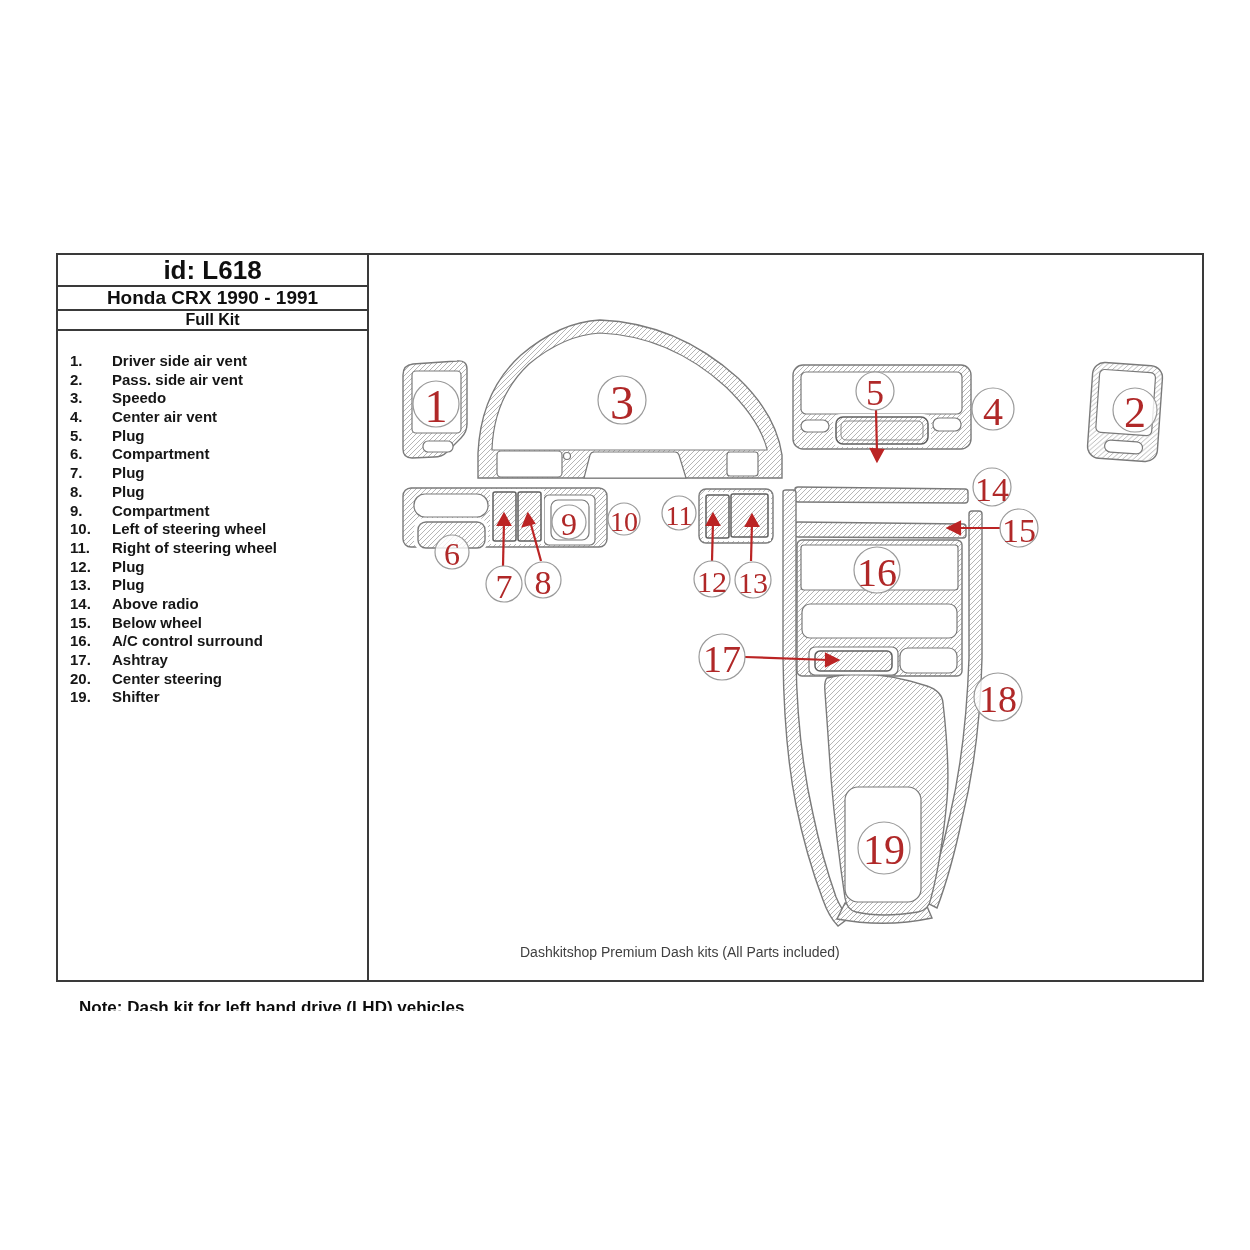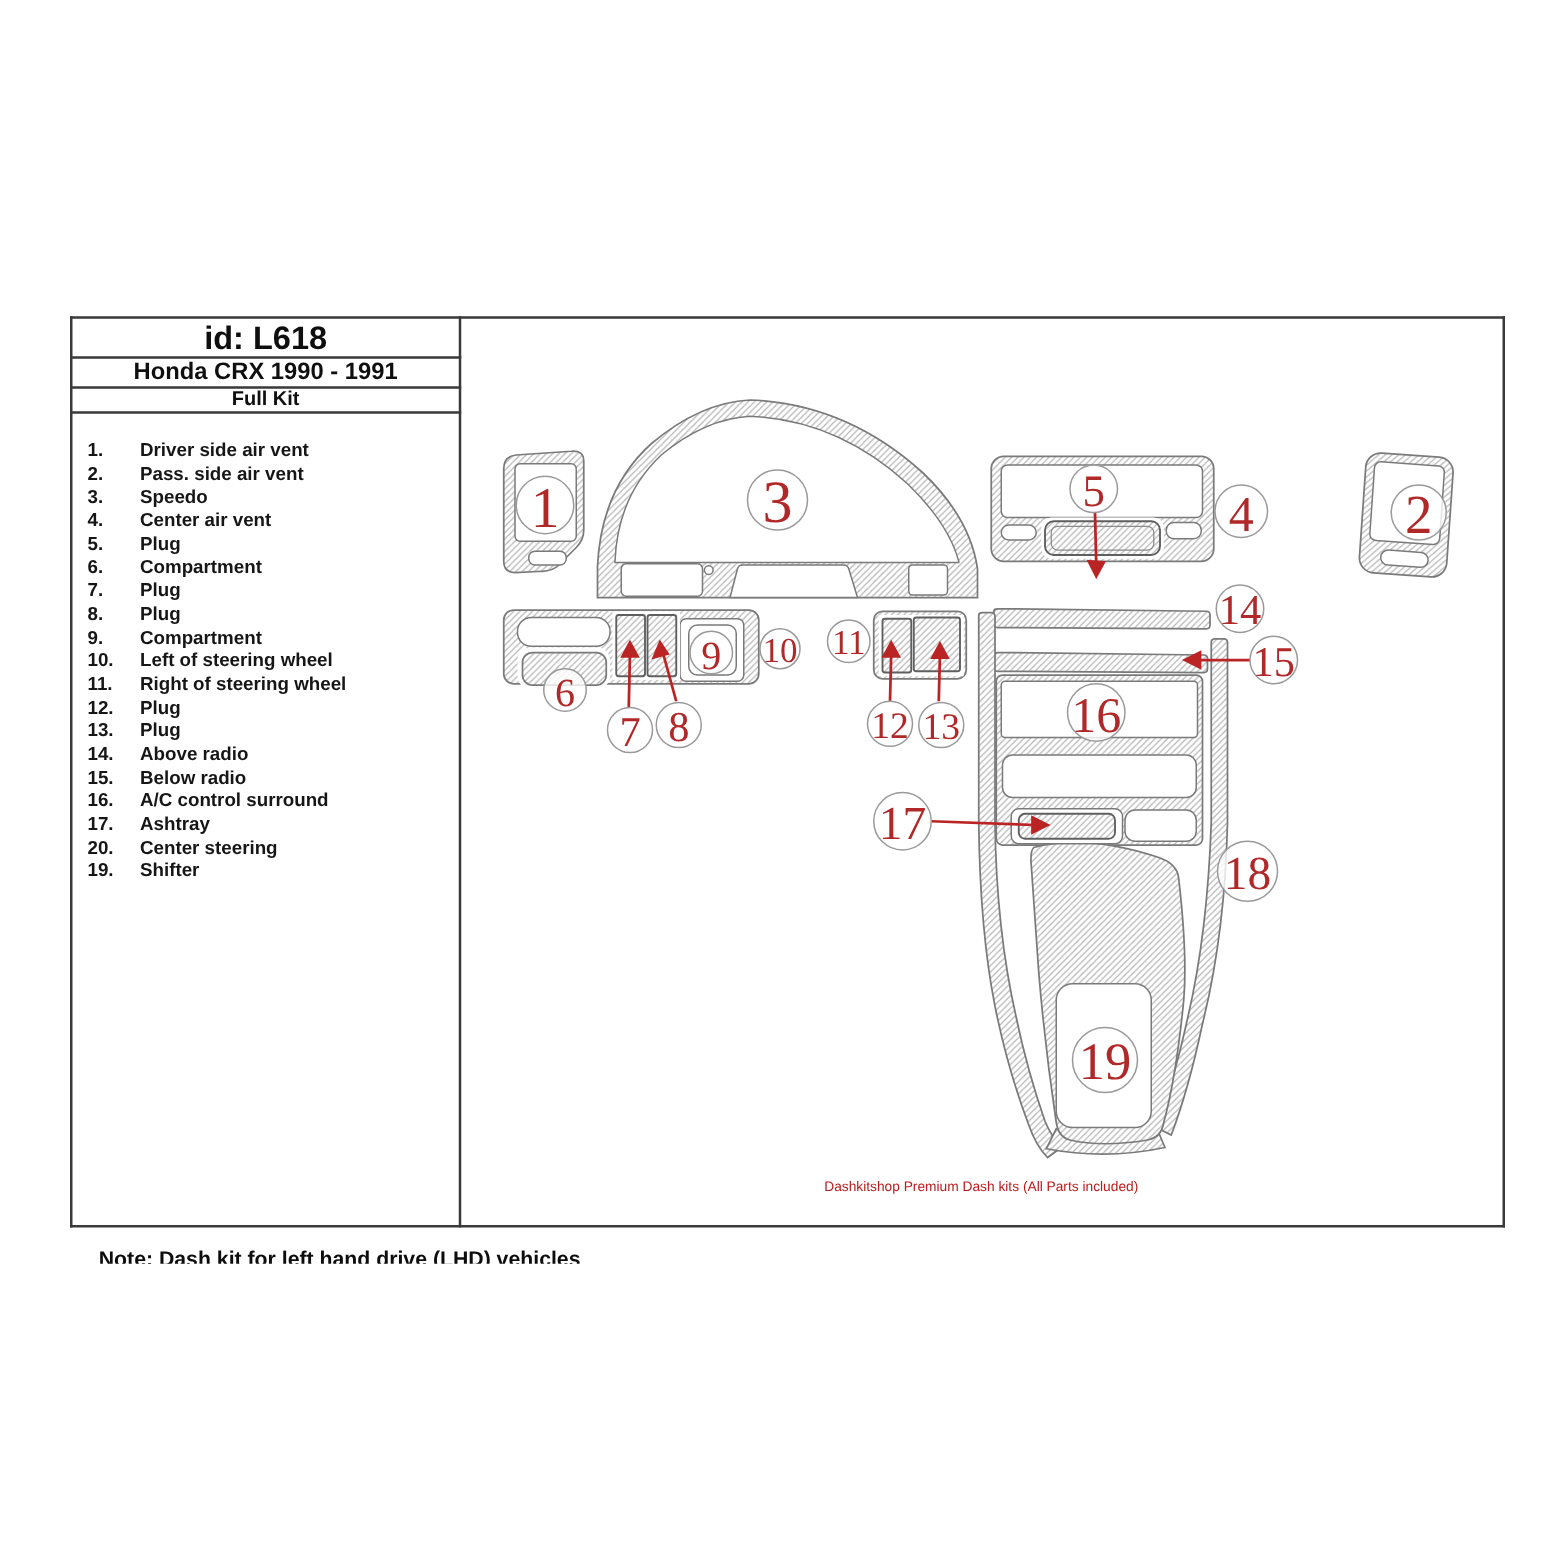--- a/index.html
+++ b/index.html
@@ -9,22 +9,22 @@
   .hdr{position:absolute;left:57px;width:311px;text-align:center;font-weight:bold;color:#0f0f0f;}
   .hdr-id{top:255px;height:30px;line-height:30px;font-size:26px;}
   .hdr-car{top:286px;height:40px;line-height:23px;font-size:19px;}
   .hdr-kit{top:310px;height:19px;line-height:19px;font-size:16px;}
   .kit-title{position:absolute;left:372px;top:254px;font-size:40px;font-weight:bold;
              letter-spacing:-1px;line-height:40px;}
   .plist{position:absolute;left:56px;top:352px;width:360px;}
   .list-row{height:18.7px;line-height:18.7px;font-size:15px;font-weight:bold;white-space:nowrap;}
   .list-row .num{display:inline-block;padding-left:14px;width:42px;}
   .list-row .lbl{display:inline-block;}
-  .caption{position:absolute;left:520px;top:944px;width:530px;text-align:center;
-           font-size:11px;color:#b91c1c;}
+  .caption{position:absolute;left:520px;top:944px;width:530px;text-align:left;
+           font-size:14px;color:#404040;}
   .note-clip{position:absolute;left:0;top:998px;width:540px;height:13px;overflow:hidden;margin-left:24px;}
   .note{position:absolute;left:55px;top:0;font-size:17px;font-weight:bold;color:#0d0d0d;white-space:nowrap;}
   svg.diagram{position:absolute;left:0;top:0;}
   .callout-num{font-family:"Liberation Serif","DejaVu Serif",serif;fill:#b02828;}
 </style>
 </head>
 <body>
 
 <div class="page">
 
@@ -50,21 +50,21 @@
     <div class="list-row"><span class="num">5.</span><span class="lbl">Plug</span></div>
     <div class="list-row"><span class="num">6.</span><span class="lbl">Compartment</span></div>
     <div class="list-row"><span class="num">7.</span><span class="lbl">Plug</span></div>
     <div class="list-row"><span class="num">8.</span><span class="lbl">Plug</span></div>
     <div class="list-row"><span class="num">9.</span><span class="lbl">Compartment</span></div>
     <div class="list-row"><span class="num">10.</span><span class="lbl">Left of steering wheel</span></div>
     <div class="list-row"><span class="num">11.</span><span class="lbl">Right of steering wheel</span></div>
     <div class="list-row"><span class="num">12.</span><span class="lbl">Plug</span></div>
     <div class="list-row"><span class="num">13.</span><span class="lbl">Plug</span></div>
     <div class="list-row"><span class="num">14.</span><span class="lbl">Above radio</span></div>
-    <div class="list-row"><span class="num">15.</span><span class="lbl">Below radio</span></div>
+    <div class="list-row"><span class="num">15.</span><span class="lbl">Below wheel</span></div>
     <div class="list-row"><span class="num">16.</span><span class="lbl">A/C control surround</span></div>
     <div class="list-row"><span class="num">17.</span><span class="lbl">Ashtray</span></div>
     <div class="list-row"><span class="num">20.</span><span class="lbl">Center steering</span></div>
     <div class="list-row"><span class="num">19.</span><span class="lbl">Shifter</span></div>
   </div>
 
   <svg class="diagram" width="1250" height="1250" viewBox="0 0 1250 1250">
     <defs>
       <pattern id="hatch" width="5" height="5" patternUnits="userSpaceOnUse">
         <rect width="5" height="5" fill="#ffffff"></rect>

